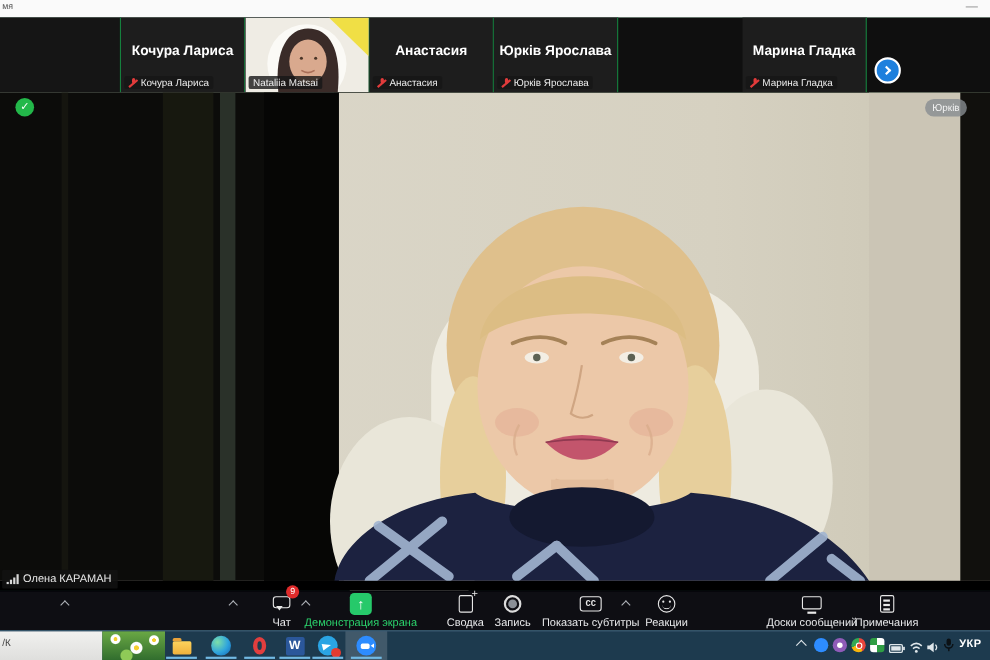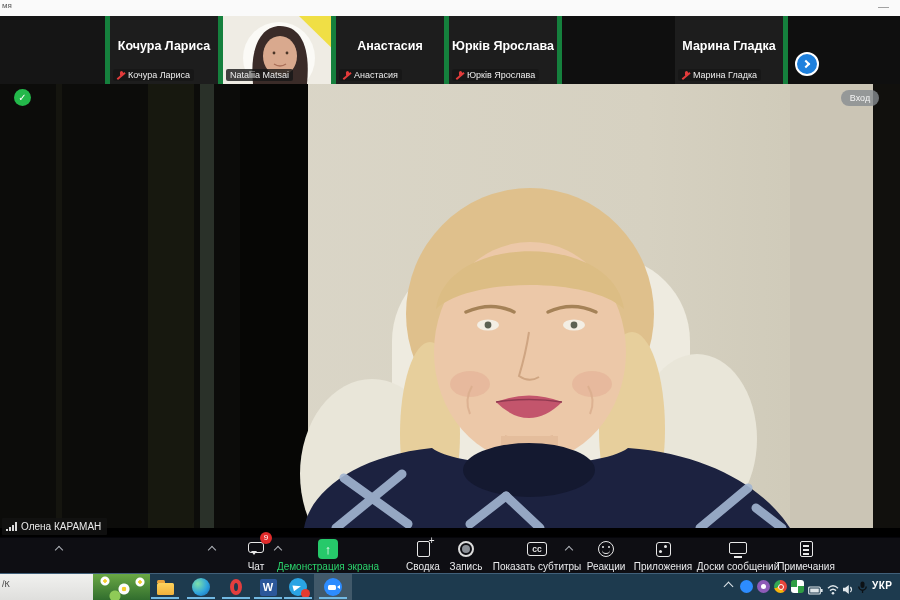--- a/index.html
+++ b/index.html
@@ -6,21 +6,21 @@
   body { font-family:"Liberation Sans","DejaVu Sans",sans-serif; background:#333; }
   .screen { position:relative; width:900px; height:600px; overflow:hidden; background:#14532d; }
 
   
   .titlebar { position:absolute; left:0; top:0; width:900px; height:16px; background:#fafafa; }
   .title-frag { position:absolute; left:2px; top:1px; font-size:8px; color:#555; }
   .minimize { position:absolute; left:878px; top:0; font-size:11px; color:#888; cursor:default; }
 
   
   .filmstrip { position:absolute; left:0; top:16px; width:900px; height:68px; background:#0f0f0f; }
-  .tile { position:absolute; top:0; width:113px; height:68px; background:#1d1d1d; border-right:5px solid #15803d; overflow:hidden; }
+  .tile { position:absolute; top:0; width:113px; height:68px; background:#1d1d1d; border-right:1px solid #15803d; overflow:hidden; }
   .tile.cut { left:0; width:110px; background:#151515; }
   .bigname { position:absolute; top:23px; left:0; right:0; text-align:center; font-weight:bold; font-size:12.5px; color:#fff; white-space:nowrap; overflow:hidden; }
   .ntag { position:absolute; left:3px; bottom:3px; display:inline-flex; align-items:center; gap:3px; background:rgba(22,22,22,.8); color:#ededed; font-size:9px; padding:1px 4px; border-radius:2px; white-space:nowrap; max-width:106px; overflow:hidden; }
   .micm { position:relative; width:8px; height:9px; display:inline-block; flex:0 0 auto; }
   .micm::before { content:""; position:absolute; left:2.5px; top:0; width:3px; height:5.5px; border-radius:1.5px; background:#e23b3b; }
   .micm::after { content:""; position:absolute; left:-1px; top:4px; width:10px; height:1.5px; background:#e23b3b; transform:rotate(-40deg); }
   .tile-video svg { display:block; }
   .next-btn { position:absolute; left:795px; top:36px; width:24px; height:24px; border-radius:50%; background:#1e80dd; border:2px solid #fff; display:flex; align-items:center; justify-content:center; cursor:pointer; }
   .next-btn .chev { width:6px; height:6px; border-top:2px solid #fff; border-right:2px solid #fff; transform:rotate(45deg); margin-left:-2px; }
 
@@ -230,21 +230,21 @@
         <path d="M344,394 L408,440"></path>
         <path d="M470,440 L506,412"></path>
         <path d="M506,412 L540,444"></path>
         <path d="M700,444 L748,404"></path>
         <path d="M756,424 L782,444"></path>
       </g>
       <rect x="0" y="444" width="900" height="9" fill="#000"></rect>
     </svg>
 
     <div class="shield"></div>
-    <div class="entry-pill">Вход</div>
+    <div class="entry-pill">Юрків</div>
     <div class="speaker-tag">
       <span class="vbars">
           <i></i>
           <i></i>
           <i></i>
           <i></i>
         </span>
       <span>Олена КАРАМАН</span>
     </div>
   </div>
@@ -292,26 +292,20 @@
     </div>
     <span class="caret" style="left:566px"></span>
 
     <div class="tbi" style="left:576px;width:60px">
       <span class="icwrap">
           <span class="smile"></span>
         </span>
       <span class="tlabel">Реакции</span>
     </div>
 
-    <div class="tbi" style="left:624px;width:78px">
-      <span class="icwrap">
-          <span class="appsic"></span>
-        </span>
-      <span class="tlabel">Приложения</span>
-    </div>
 
     <div class="tbi" style="left:684px;width:108px">
       <span class="icwrap">
           <span class="boardic"></span>
         </span>
       <span class="tlabel">Доски сообщений</span>
     </div>
 
     <div class="tbi" style="left:762px;width:88px">
       <span class="icwrap">

